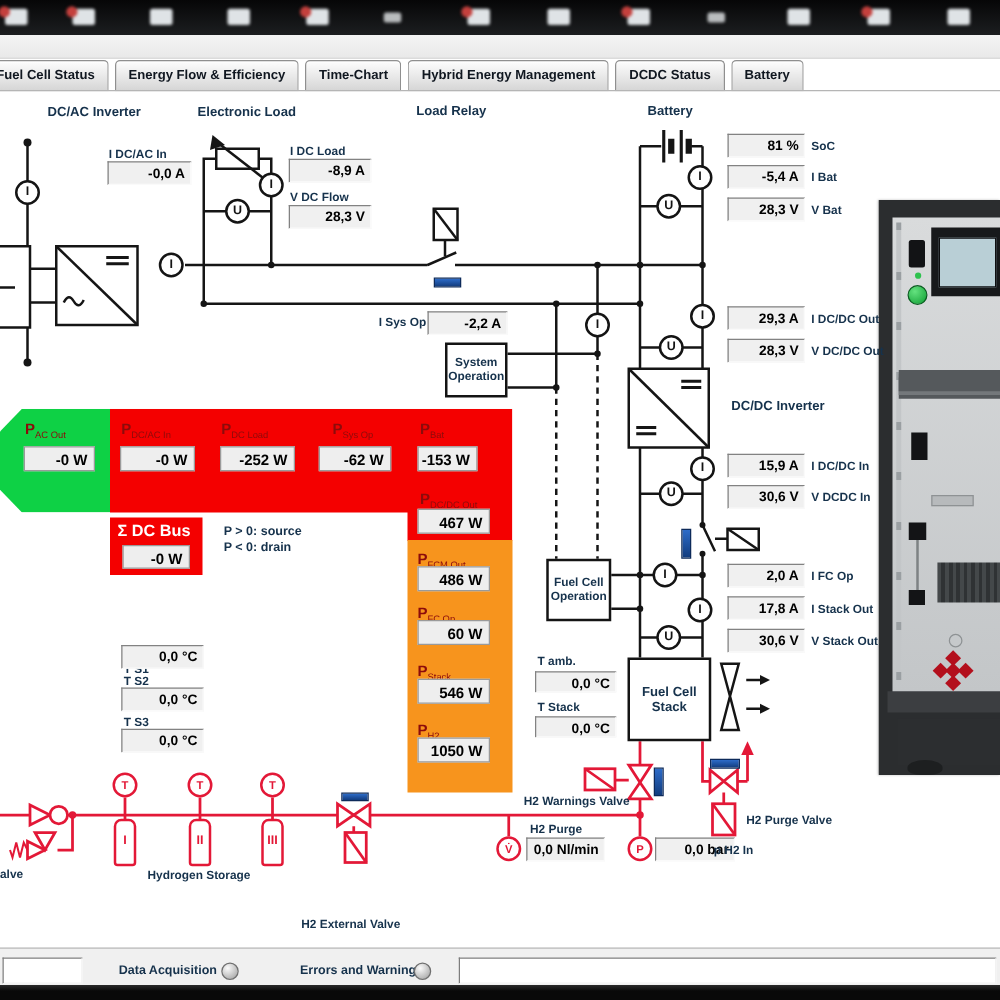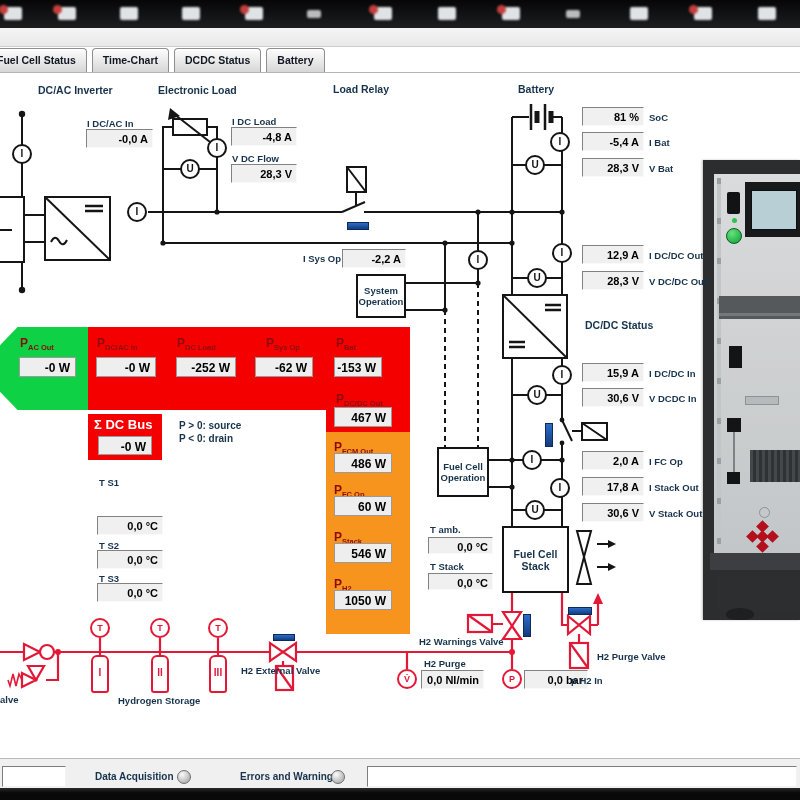--- a/index.html
+++ b/index.html
@@ -31,21 +31,21 @@
   
   .meter{position:absolute;width:20px;height:20px;border:2px solid #141414;border-radius:50%;
          background:#fff;box-sizing:border-box;text-align:center;line-height:16px;
          font-size:10px;font-weight:bold;color:#141414;z-index:4;}
   .rmeter{position:absolute;width:20px;height:20px;border:2px solid #e31837;border-radius:50%;
           background:#fff;box-sizing:border-box;text-align:center;line-height:16px;
           font-size:9px;font-weight:bold;color:#e31837;z-index:4;}
   
   .pblock{position:absolute;}
   .plabel{position:absolute;font-weight:bold;color:#8c0b0b;font-size:12px;white-space:nowrap;}
-  .plabel sub{font-size:7.5px;font-weight:bold;}
+  .plabel sub{font-size:7.5px;font-weight:normal;}
   .pbox{position:absolute;height:20px;background:#eeeeee;box-sizing:border-box;
         border:1px solid #9a9a9a;font-size:12px;font-weight:bold;color:#000;
         text-align:right;padding:3px 5px 0 0;}
   .pnote{position:absolute;font-size:10px;font-weight:bold;color:#16324c;white-space:nowrap;}
   
   .sbox{position:absolute;background:#fff;border:2px solid #141414;box-sizing:border-box;
         display:flex;align-items:center;justify-content:center;text-align:center;
         font-size:9.5px;font-weight:bold;color:#16324c;z-index:3;white-space:pre-line;}
   
   .bottle{position:absolute;width:18px;height:38px;border:2px solid #e31837;border-radius:6px 6px 3px 3px;
@@ -104,21 +104,23 @@
       <span class="bm" style="left:694px">
           <span class="bmr"></span>
         </span>
       <span class="bm" style="left:758px"></span>
     </div>
   </div>
   <div id="menubar"></div>
 
   <div id="tabbar">
     <div class="tab">Fuel Cell Status</div>
+    <div class="tab">Energy Flow &amp; Efficiency</div>
     <div class="tab">Time-Chart</div>
+    <div class="tab">Hybrid Energy Management</div>
     <div class="tab">DCDC Status</div>
     <div class="tab">Battery</div>
   </div>
   <div id="tabedge"></div>
 
   <svg width="800" height="800" viewBox="0 0 800 800">
 
     <g stroke="#151515" stroke-width="2" fill="none">
       <path d="M22,114 V197 M22,262 V290"></path>
       <path d="M0,197 H24 V262 H0 M0,230 H12"></path>
@@ -211,21 +213,21 @@
     <g fill="#e31837" stroke="none">
       <circle cx="58" cy="652" r="3"></circle>
         <circle cx="512" cy="652" r="3"></circle>
     </g>
   </svg>
 
   <div class="lbl big ovl" style="left:38px;top:84px">DC/AC Inverter</div>
   <div class="lbl big ovl" style="left:158px;top:84px">Electronic Load</div>
   <div class="lbl big ovl" style="left:333px;top:83px">Load Relay</div>
   <div class="lbl big ovl" style="left:518px;top:83px">Battery</div>
-  <div class="lbl big ovl" style="left:585px;top:319px">DC/DC Status</div>
+  <div class="lbl big ovl" style="left:585px;top:319px">DC/DC Inverter</div>
 
   <div class="meter" style="left:12px;top:144px">I</div>
   <div class="meter" style="left:127px;top:202px">I</div>
   <div class="meter" style="left:207px;top:138px">I</div>
   <div class="meter" style="left:180px;top:159px">U</div>
   <div class="meter" style="left:550px;top:132px">I</div>
   <div class="meter" style="left:525px;top:155px">U</div>
   <div class="meter" style="left:468px;top:250px">I</div>
   <div class="meter" style="left:552px;top:243px">I</div>
   <div class="meter" style="left:527px;top:268px">U</div>
@@ -236,50 +238,50 @@
   <div class="meter" style="left:525px;top:500px">U</div>
   <div class="rmeter" style="left:90px;top:618px">T</div>
   <div class="rmeter" style="left:150px;top:618px">T</div>
   <div class="rmeter" style="left:208px;top:618px">T</div>
   <div class="rmeter" style="left:397px;top:669px">V̇</div>
   <div class="rmeter" style="left:502px;top:669px">P</div>
 
   <div class="lbl ovl" style="left:87px;top:118px">I DC/AC In</div>
   <div class="box ovl" style="left:86px;top:129px;width:67px">-0,0 A</div>
   <div class="lbl ovl" style="left:232px;top:116px">I DC Load</div>
-  <div class="box ovl" style="left:231px;top:127px;width:66px">-4,8 A</div>
+  <div class="box ovl" style="left:231px;top:127px;width:66px">-8,9 A</div>
   <div class="lbl ovl" style="left:232px;top:153px">V DC Flow</div>
   <div class="box ovl" style="left:231px;top:164px;width:66px">28,3 V</div>
   <div class="lbl ovl" style="left:303px;top:253px">I Sys Op</div>
   <div class="box ovl" style="left:342px;top:249px;width:64px">-2,2 A</div>
 
   <div class="box ovl" style="left:582px;top:107px;width:62px">81 %</div>
   <div class="lbl ovl" style="left:649px;top:112px">SoC</div>
   <div class="box ovl" style="left:582px;top:132px;width:62px">-5,4 A</div>
   <div class="lbl ovl" style="left:649px;top:137px">I Bat</div>
   <div class="box ovl" style="left:582px;top:158px;width:62px">28,3 V</div>
   <div class="lbl ovl" style="left:649px;top:163px">V Bat</div>
 
-  <div class="box ovl" style="left:582px;top:245px;width:62px">12,9 A</div>
+  <div class="box ovl" style="left:582px;top:245px;width:62px">29,3 A</div>
   <div class="lbl ovl" style="left:649px;top:250px">I DC/DC Out</div>
   <div class="box ovl" style="left:582px;top:271px;width:62px">28,3 V</div>
   <div class="lbl ovl" style="left:649px;top:276px">V DC/DC Out</div>
   <div class="box ovl" style="left:582px;top:363px;width:62px">15,9 A</div>
   <div class="lbl ovl" style="left:649px;top:368px">I DC/DC In</div>
   <div class="box ovl" style="left:582px;top:388px;width:62px">30,6 V</div>
   <div class="lbl ovl" style="left:649px;top:393px">V DCDC In</div>
 
   <div class="box ovl" style="left:582px;top:451px;width:62px">2,0 A</div>
   <div class="lbl ovl" style="left:649px;top:456px">I FC Op</div>
   <div class="box ovl" style="left:582px;top:477px;width:62px">17,8 A</div>
   <div class="lbl ovl" style="left:649px;top:482px">I Stack Out</div>
   <div class="box ovl" style="left:582px;top:503px;width:62px">30,6 V</div>
   <div class="lbl ovl" style="left:649px;top:508px">V Stack Out</div>
 
-  <div class="lbl ovl" style="left:99px;top:477px">T S1</div>
+  <div class="lbl ovl" style="left:99px;top:530px">T S1</div>
   <div class="box ovl" style="left:97px;top:516px;width:66px">0,0 °C</div>
   <div class="lbl ovl" style="left:99px;top:540px">T S2</div>
   <div class="box ovl" style="left:97px;top:550px;width:66px">0,0 °C</div>
   <div class="lbl ovl" style="left:99px;top:573px">T S3</div>
   <div class="box ovl" style="left:97px;top:583px;width:66px">0,0 °C</div>
 
   <div class="lbl ovl" style="left:430px;top:524px">T amb.</div>
   <div class="box ovl" style="left:428px;top:537px;width:65px;height:17px">0,0 °C</div>
   <div class="lbl ovl" style="left:430px;top:561px">T Stack</div>
   <div class="box ovl" style="left:428px;top:573px;width:65px;height:17px">0,0 °C</div>
@@ -328,21 +330,21 @@
   <div class="sbox" style="left:437px;top:447px;width:52px;height:50px">Fuel Cell
 Operation</div>
   <div class="sbox" style="left:502px;top:526px;width:67px;height:67px;font-size:10.5px;border-width:2.5px">Fuel Cell
 Stack</div>
 
   <div class="bottle" style="left:91px;top:655px">I</div>
   <div class="bottle" style="left:151px;top:655px">II</div>
   <div class="bottle" style="left:209px;top:655px">III</div>
   <div class="rlbl ovl" style="left:0;top:694px">alve</div>
   <div class="rlbl ovl" style="left:118px;top:695px">Hydrogen Storage</div>
-  <div class="rlbl ovl" style="left:241px;top:665px">H2 External Valve</div>
+  <div class="rlbl ovl" style="left:241px;top:734px">H2 External Valve</div>
   <div class="rlbl ovl" style="left:419px;top:636px">H2 Warnings Valve</div>
   <div class="rlbl ovl" style="left:597px;top:651px">H2 Purge Valve</div>
 
   <div class="bluebar" style="left:347px;top:222px;width:20px;height:6px"></div>
   <div class="bluebar" style="left:545px;top:423px;width:6px;height:22px"></div>
   <div class="bluebar" style="left:523px;top:614px;width:6px;height:21px"></div>
   <div class="bluebar" style="left:568px;top:607px;width:22px;height:6px"></div>
   <div class="bluebar" style="left:273px;top:634px;width:20px;height:5px"></div>
 
   <div id="rack">

